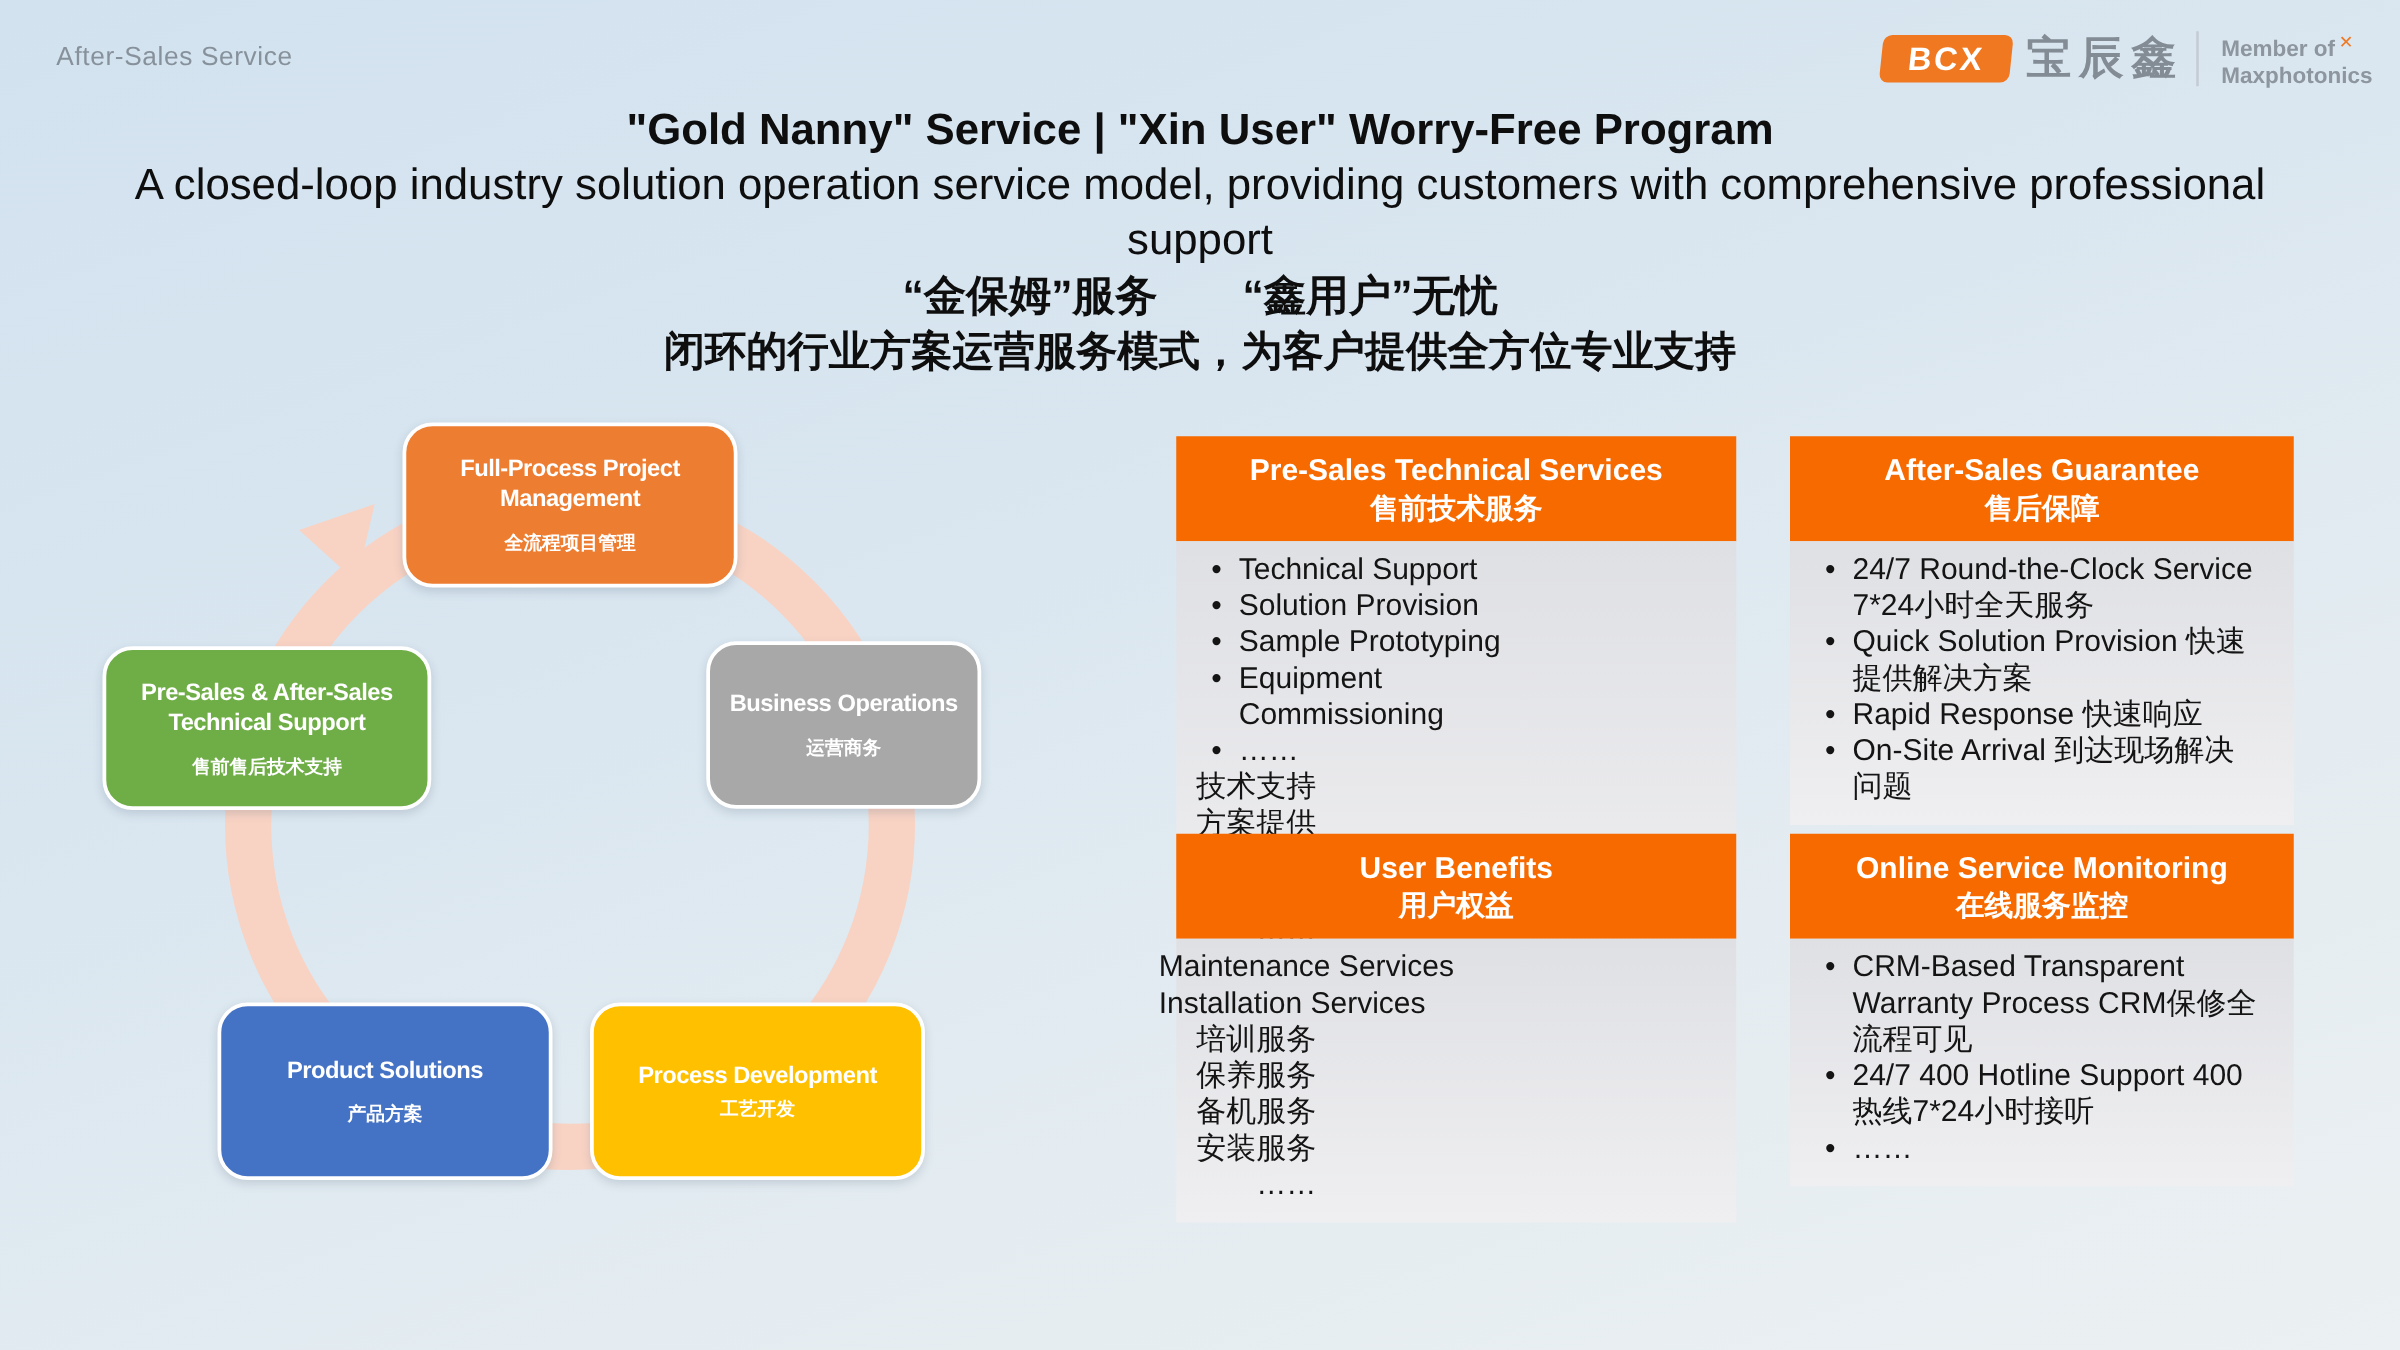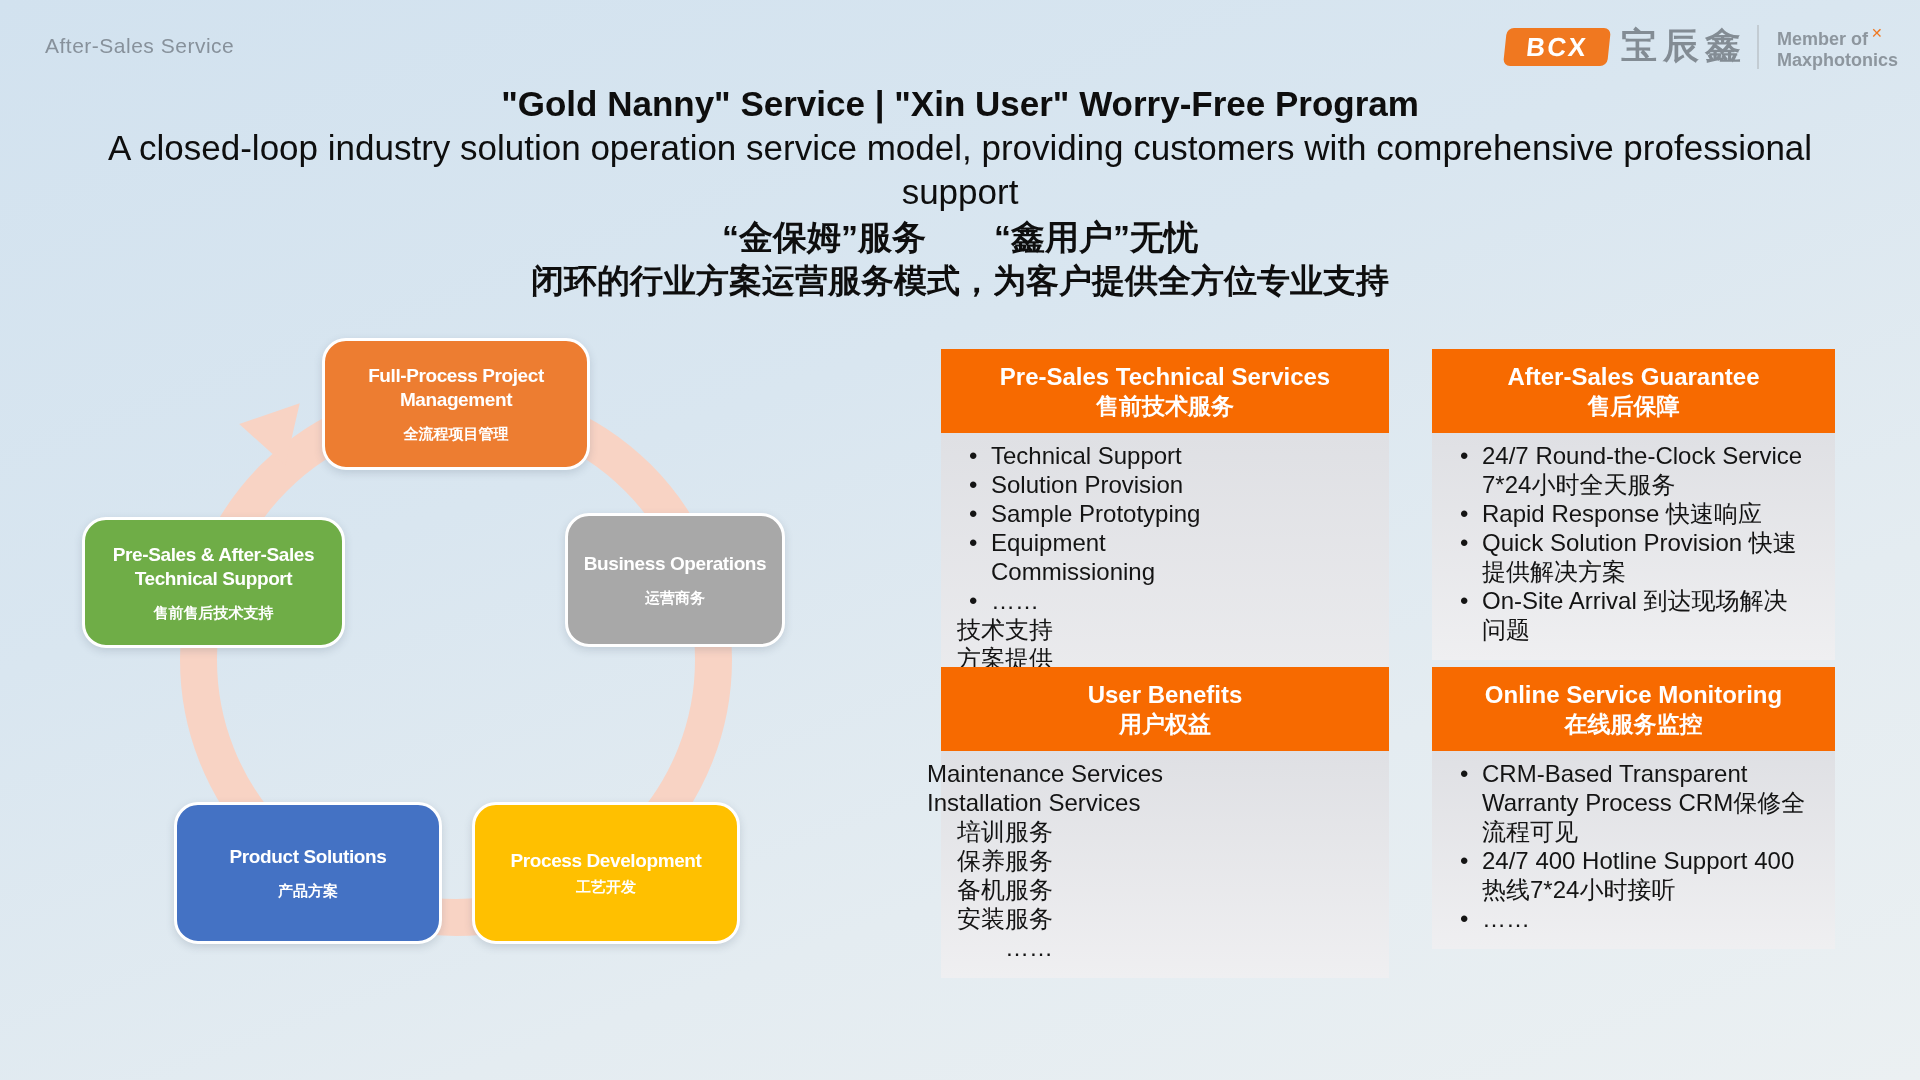--- a/index.html
+++ b/index.html
@@ -133,22 +133,22 @@
   </div>
 
   <div class="card" style="left:1432px;top:349px;width:403px">
     <div class="card-head" style="background: rgb(247, 106, 0); text-align: center;">
       <div class="h-en">After-Sales Guarantee</div>
       <div class="h-cn">售后保障</div>
     </div>
     <div class="card-body pad-r">
       <ul class="blist">
         <li>24/7 Round-the-Clock Service 7*24小时全天服务</li>
+        <li>Quick Solution Provision 快速提供解决方案</li>
         <li>Rapid Response 快速响应</li>
-        <li>Quick Solution Provision 快速提供解决方案</li>
         <li>On-Site Arrival 到达现场解决问题</li>
       </ul>
     </div>
   </div>
 
   <div class="card" style="left:941px;top:667px;width:448px">
     <div class="card-head" style="background: rgb(247, 106, 0);">
       <div class="h-en">User Benefits</div>
       <div class="h-cn">用户权益</div>
     </div>

